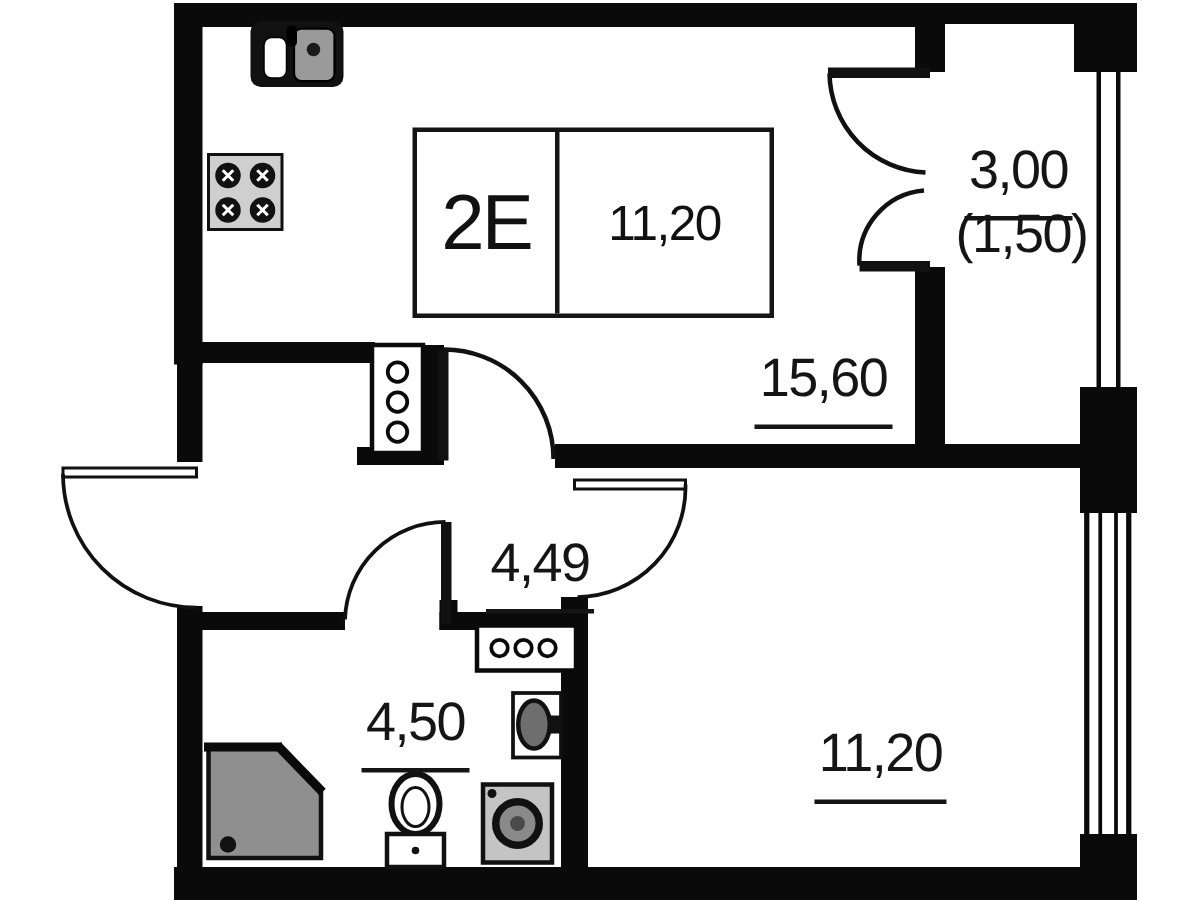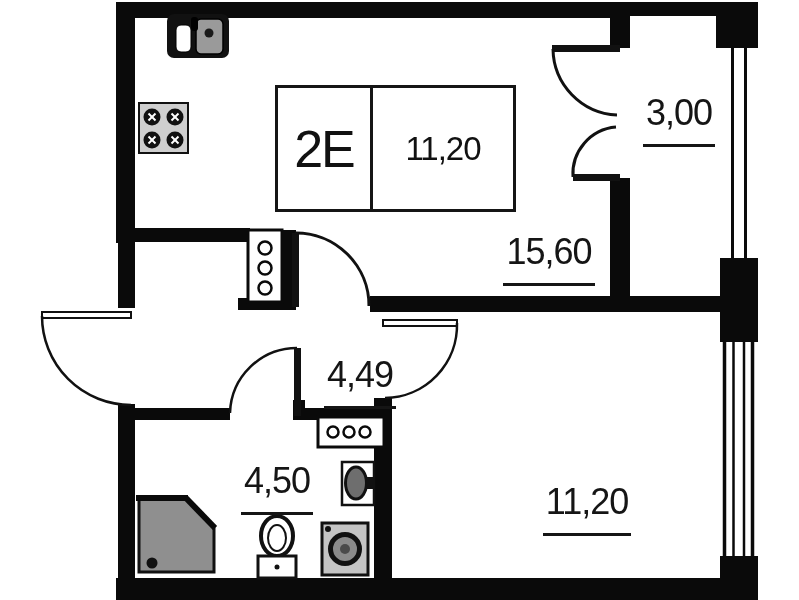--- a/index.html
+++ b/index.html
@@ -195,20 +195,23 @@
     </div>
   </div>
 
   <div class="room-label" style="left:503px; top:231px; width:92px;text-decoration:underline;">
     <span class="u">15,60</span>
   </div>
 
   <div class="room-label" style="left:637px; top:92px; width:84px;">
     <span class="u">3,00</span>
   </div>
+  <div class="room-label" style="left:626px; top:135px; width:110px;">
+    <span>(1,50)</span>
+  </div>
 
   <div class="room-label" style="left:322px; top:354px; width:76px;">
     <span class="u">4,49</span>
   </div>
 
   <div class="room-label" style="left:238px; top:460px; width:78px;">
     <span class="u">4,50</span>
   </div>
 
   <div class="room-label" style="left:540px; top:481px; width:94px;">

